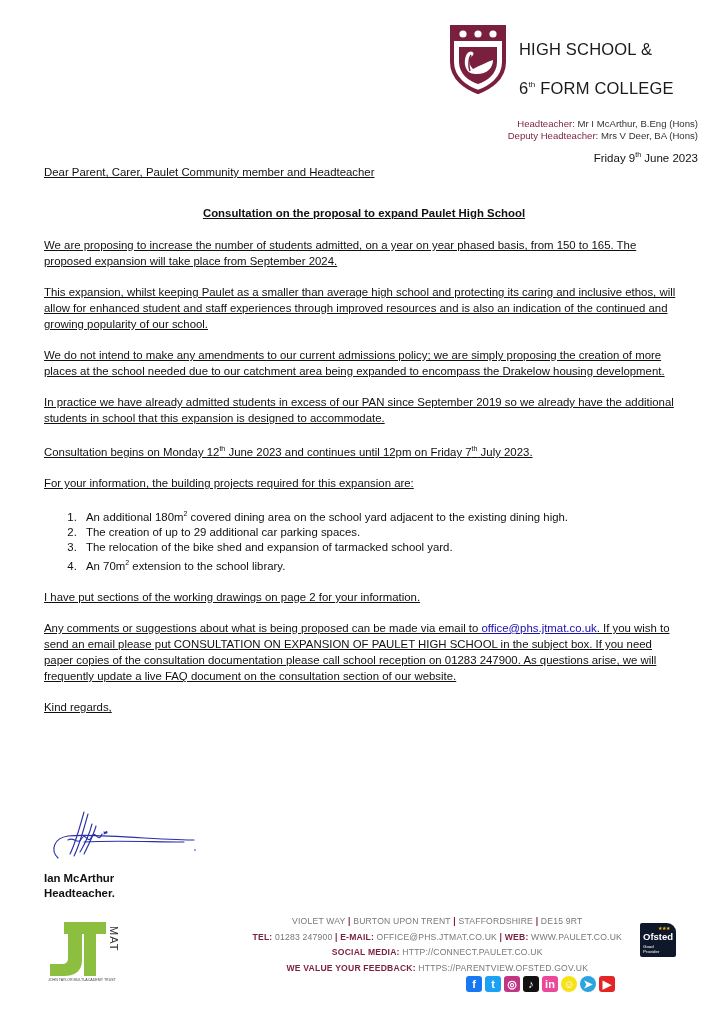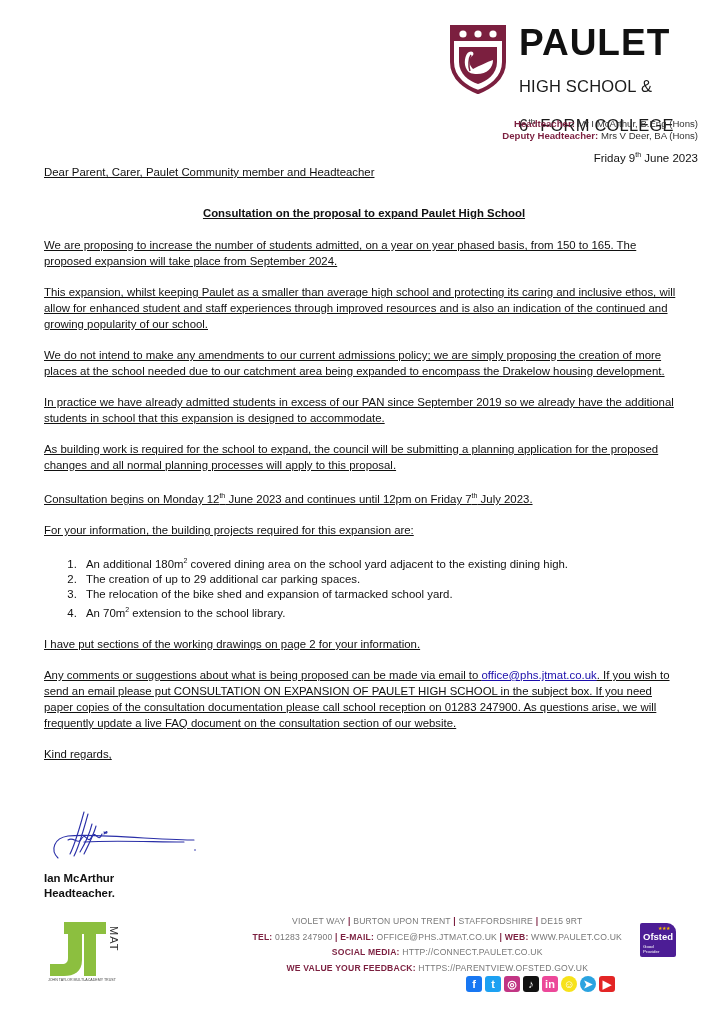--- a/index.html
+++ b/index.html
@@ -7,42 +7,42 @@
   .abs { position: absolute; }
 
   
   .crest { left: 449px; top: 24px; width: 58px; height: 70px; }
   .school-name { left: 519px; top: 24px; font-family: "Liberation Sans", sans-serif; line-height: 1; }
   .school-name .big { font-size: 37px; font-weight: 700; letter-spacing: 1px; color: #111; }
   .school-name .sub { font-size: 16.5px; color: #1a1a1a; margin-top: 16px; line-height: 19px; letter-spacing: 0.2px; }
   .school-name sup { font-size: 8px; vertical-align: 7px; }
 
   .staff { right: 26px; top: 118px; text-align: right; font-family: "Liberation Sans", sans-serif; font-size: 9.6px; line-height: 12px; color: #333; }
-  .staff .role { color: #7b1f3f; font-weight: 700; }
+  .staff .role { color: #7b1f3f; font-weight: 400; }
 
   .date { right: 26px; top: 151px; font-size: 11.5px; font-family: "Liberation Sans", sans-serif; }
   .date sup, .letter sup { font-size: 7px; vertical-align: 5px; }
 
   .letter { left: 44px; top: 164px; width: 640px; font-family: "Liberation Sans", sans-serif; font-size: 11.4px; line-height: 16px; color: #111; }
   .letter p { margin: 0 0 15px 0; text-decoration: underline; }
   .salutation { margin-bottom: 25px !important; }
   .heading { text-align: center; font-weight: 700; margin-bottom: 16px !important; }
   .letter ol { margin: 0 0 15px 0; padding-left: 36px; }
   .letter ol li { line-height: 15px; padding-left: 6px; }
   .email-link { color: #1a0dab; text-decoration: underline; }
 
   .signature { left: 44px; top: 806px; width: 160px; height: 58px; }
   .signoff { left: 44px; top: 871px; font-family: "Liberation Sans", sans-serif; font-size: 11.4px; line-height: 15px; font-weight: 700; }
 
   
   .jt-logo { left: 44px; top: 920px; width: 80px; height: 62px; }
   .footer { right: 102px; top: 914px; text-align: center; font-family: "Liberation Sans", sans-serif; font-size: 8.6px; line-height: 15.5px; color: #777; letter-spacing: 0.2px; }
   .footer .lbl { color: #7b1f3f; font-weight: 700; margin-top: 8px; }
   .footer .sep { color: #7b1f3f; font-weight: 700; }
-  .ofsted { left: 640px; top: 923px; width: 36px; height: 34px; background: #4c1d95; border-radius: 2px 9px 2px 2px; color: #fff; font-family: "Liberation Sans", sans-serif; }
+  .ofsted { left: 640px; top: 923px; width: 36px; height: 34px; background: #0f172a; border-radius: 2px 9px 2px 2px; color: #fff; font-family: "Liberation Sans", sans-serif; }
   .ofsted .t { position: absolute; left: 3px; top: 8px; font-size: 9.5px; font-weight: 700; }
   .ofsted .g { position: absolute; left: 3px; top: 21px; font-size: 4.4px; line-height: 5px; }
   .ofsted .stars { position: absolute; left: 18px; top: 2px; font-size: 5px; color: #f5b800; letter-spacing: -0.5px; }
 
   .social { left: 466px; top: 976px; display: flex; gap: 3px; }
   .social .ic { width: 16px; height: 16px; border-radius: 3px; display: flex; align-items: center; justify-content: center; color: #fff; font-family: "Liberation Sans", sans-serif; font-weight: 700; font-size: 11px; }
 </style>
 </head>
 <body>
 
@@ -51,40 +51,38 @@
   <rect x="3" y="3" width="52" height="14" fill="#7b1f3f"></rect>
   <circle cx="14" cy="10" r="3.6" fill="#fff"></circle>
   <circle cx="29" cy="10" r="3.6" fill="#fff"></circle>
   <circle cx="44" cy="10" r="3.6" fill="#fff"></circle>
   <path d="M10 23 H48 V38 C48 50 38 57 29 60 C20 57 10 50 10 38 Z" fill="#7b1f3f"></path>
   <path d="M18 46 C14 40 16 30 20 28 C24 26 26 30 23 32 C20 34 19 40 24 45 C30 42 38 38 44 36 C44 44 38 50 28 50 C23 50 20 49 18 46 Z" fill="#fff"></path>
   <path d="M21 47 C19 42 20 34 22 31" stroke="#7b1f3f" stroke-width="1.5" fill="none"></path>
 </svg>
 
 <div class="abs school-name">
-  <div class="big">PAULET</div>
   <div class="sub">HIGH SCHOOL &amp;</div>
   <div class="sub"><span>6</span><sup>th</sup><span> FORM COLLEGE</span></div>
 </div>
 
 <div class="abs staff">
   <div><span class="role">Headteacher:</span><span> Mr I McArthur, B.Eng (Hons)</span></div>
   <div><span class="role">Deputy Headteacher:</span><span> Mrs V Deer, BA (Hons)</span></div>
 </div>
 
 <div class="abs date"><span>Friday 9</span><sup>th</sup><span> June 2023</span></div>
 
 <div class="abs letter">
   <p class="salutation">Dear Parent, Carer, Paulet Community member and Headteacher</p>
   <p class="heading">Consultation on the proposal to expand Paulet High School</p>
   <p>We are proposing to increase the number of students admitted, on a year on year phased basis, from 150 to 165.  The proposed expansion will take place from September 2024.</p>
   <p>This expansion, whilst keeping Paulet as a smaller than average high school and protecting its caring and inclusive ethos, will allow for enhanced student and staff experiences through improved resources and is also an indication of the continued and growing popularity of our school.</p>
   <p>We do not intend to make any amendments to our current admissions policy; we are simply proposing the creation of more places at the school needed due to our catchment area being expanded to encompass the Drakelow housing development.</p>
   <p>In practice we have already admitted students in excess of our PAN since September 2019 so we already have the additional students in school that this expansion is designed to accommodate.</p>
-  <p>As building work is required for the school to expand, the council will be submitting a planning application for the proposed changes and all normal planning processes will apply to this proposal.</p>
   <p><span>Consultation begins on Monday 12</span><sup>th</sup><span> June 2023 and continues until 12pm on Friday 7</span><sup>th</sup><span> July 2023.</span></p>
   <p>For your information, the building projects required for this expansion are:</p>
   <ol>
     <li><span>An additional 180m</span><sup>2</sup><span> covered dining area on the school yard adjacent to the existing dining high.</span></li>
     <li><span>The creation of up to 29 additional car parking spaces.</span></li>
     <li><span>The relocation of the bike shed and expansion of tarmacked school yard.</span></li>
     <li><span>An 70m</span><sup>2</sup><span> extension to the school library.</span></li>
   </ol>
   <p>I have put sections of the working drawings on page 2 for your information.</p>
   <p><span>Any comments or suggestions about what is being proposed can be made via email to </span><a class="email-link">office@phs.jtmat.co.uk</a><span>.  If you wish to send an email please put CONSULTATION ON EXPANSION OF PAULET HIGH SCHOOL in the subject box.  If you need paper copies of the consultation documentation please call school reception on 01283 247900.  As questions arise, we will frequently update a live FAQ document on the consultation section of our website.</span></p>

